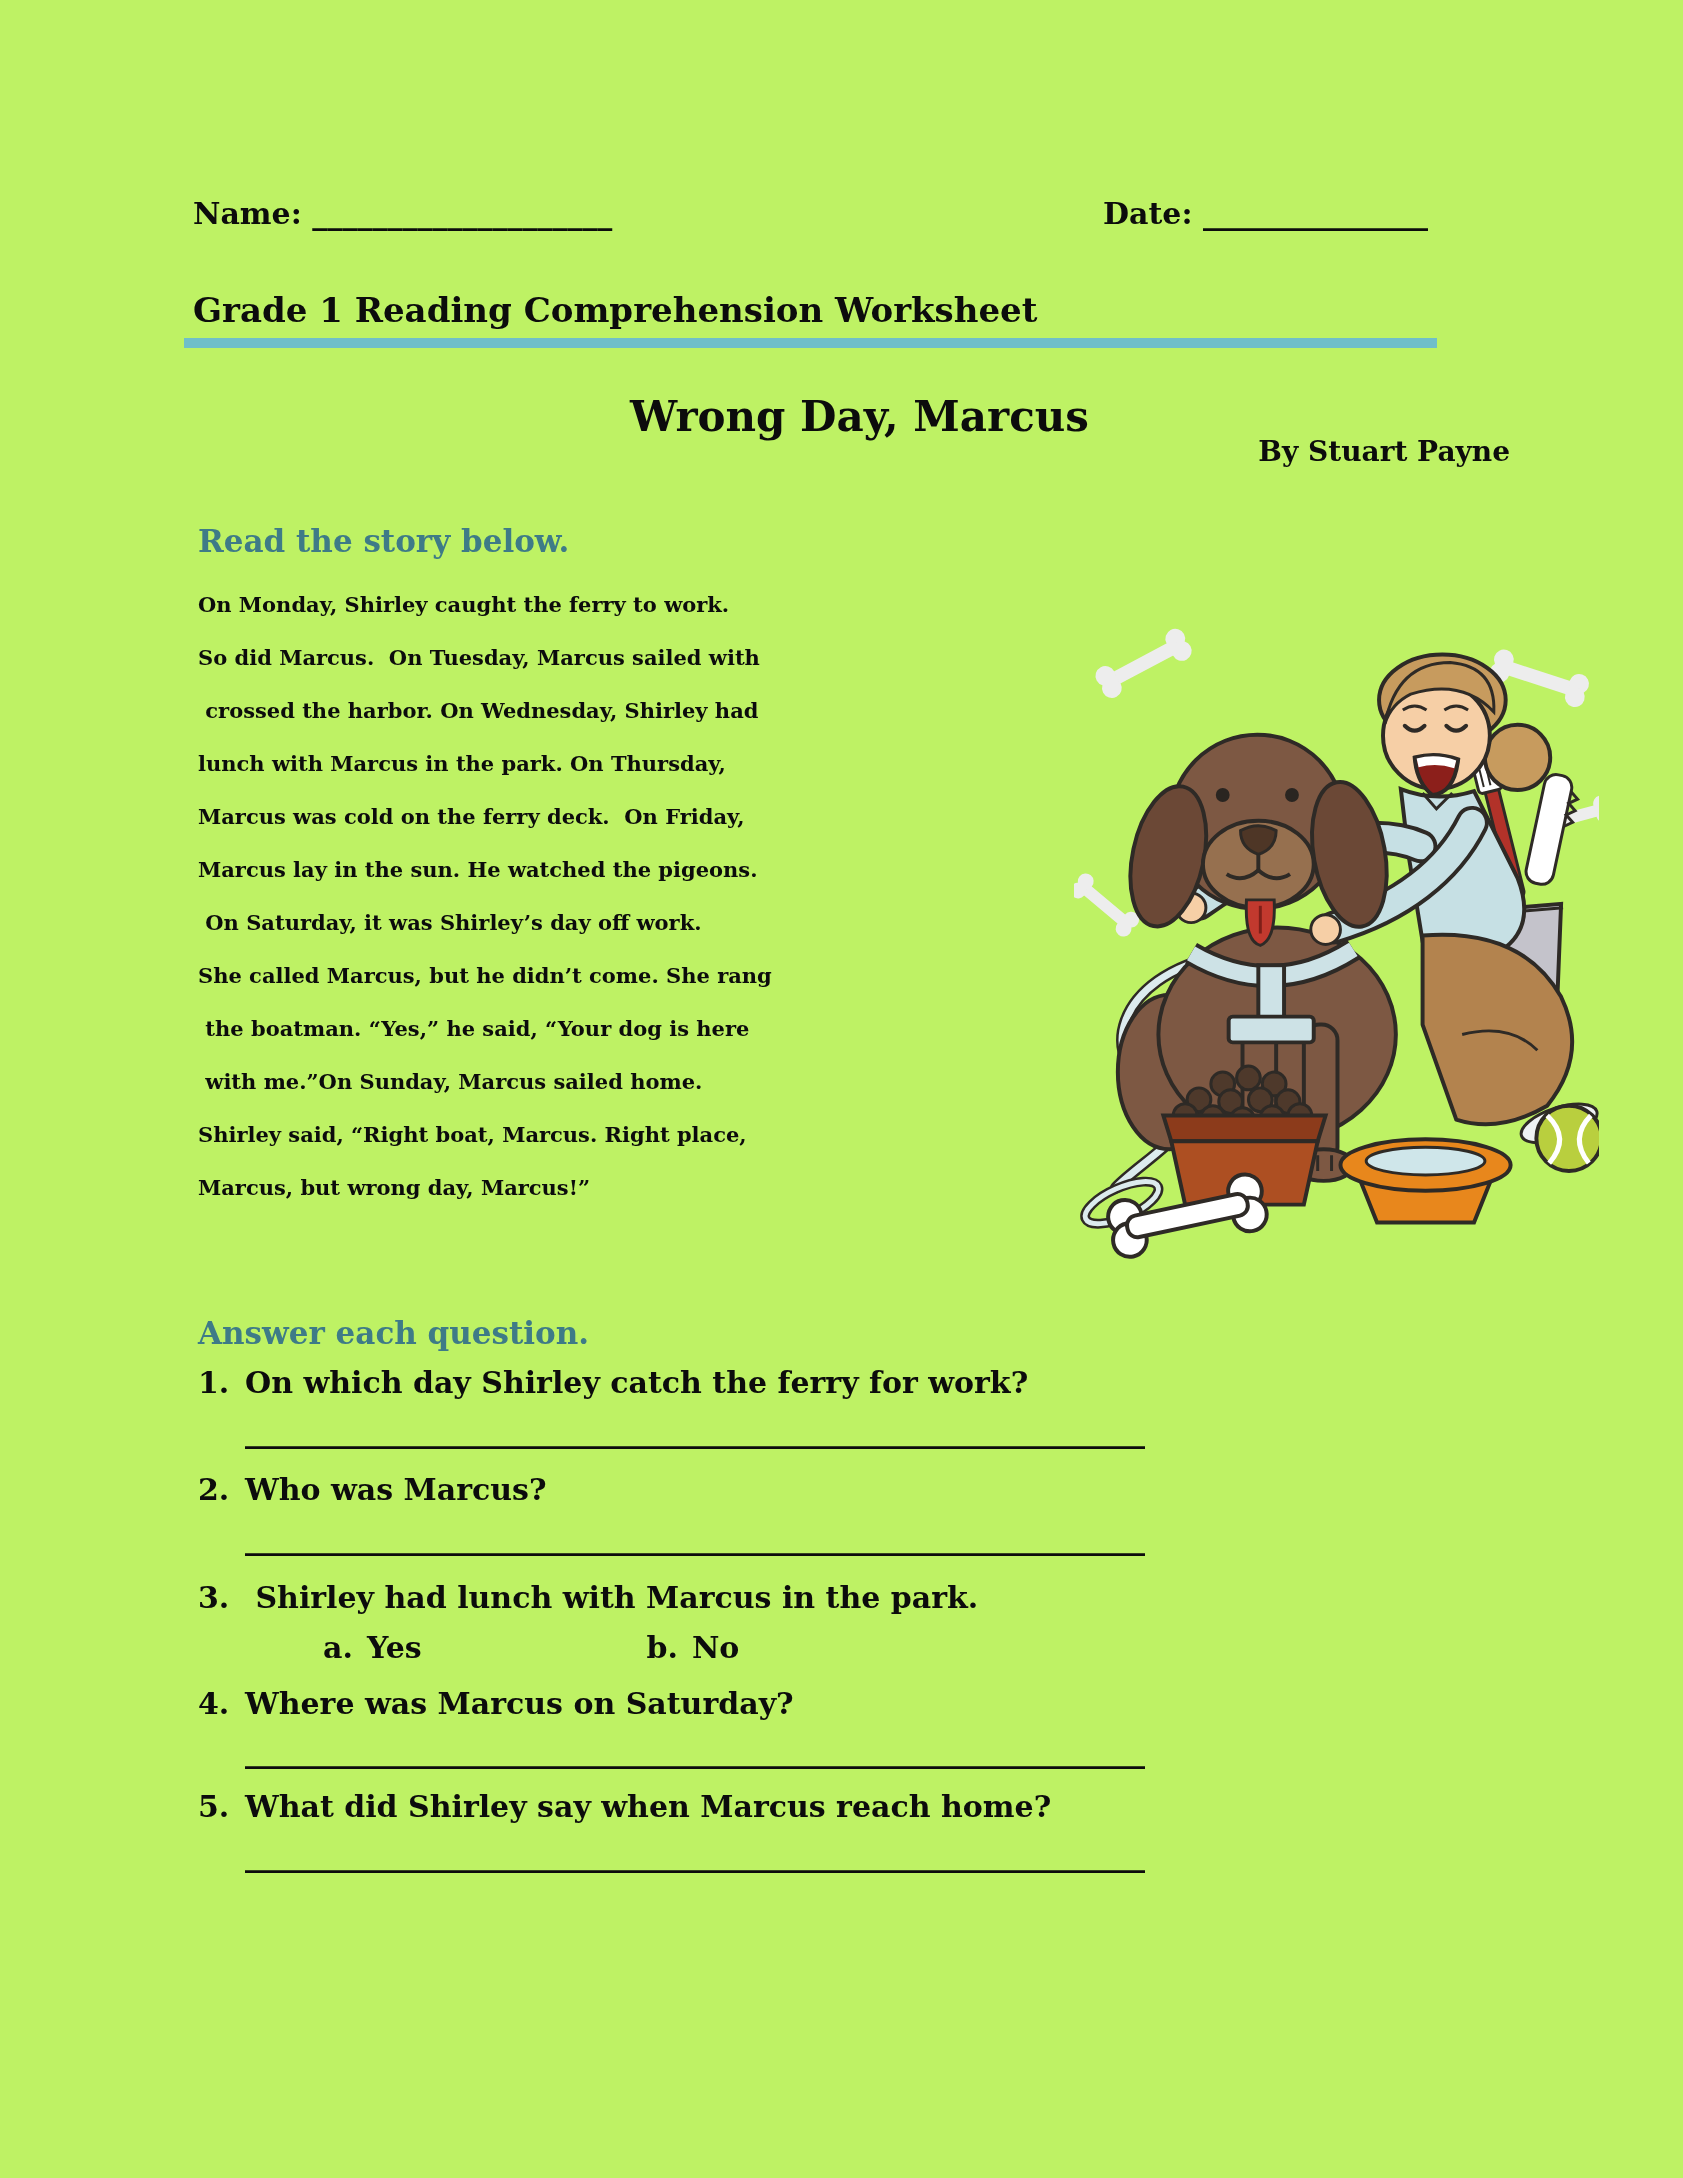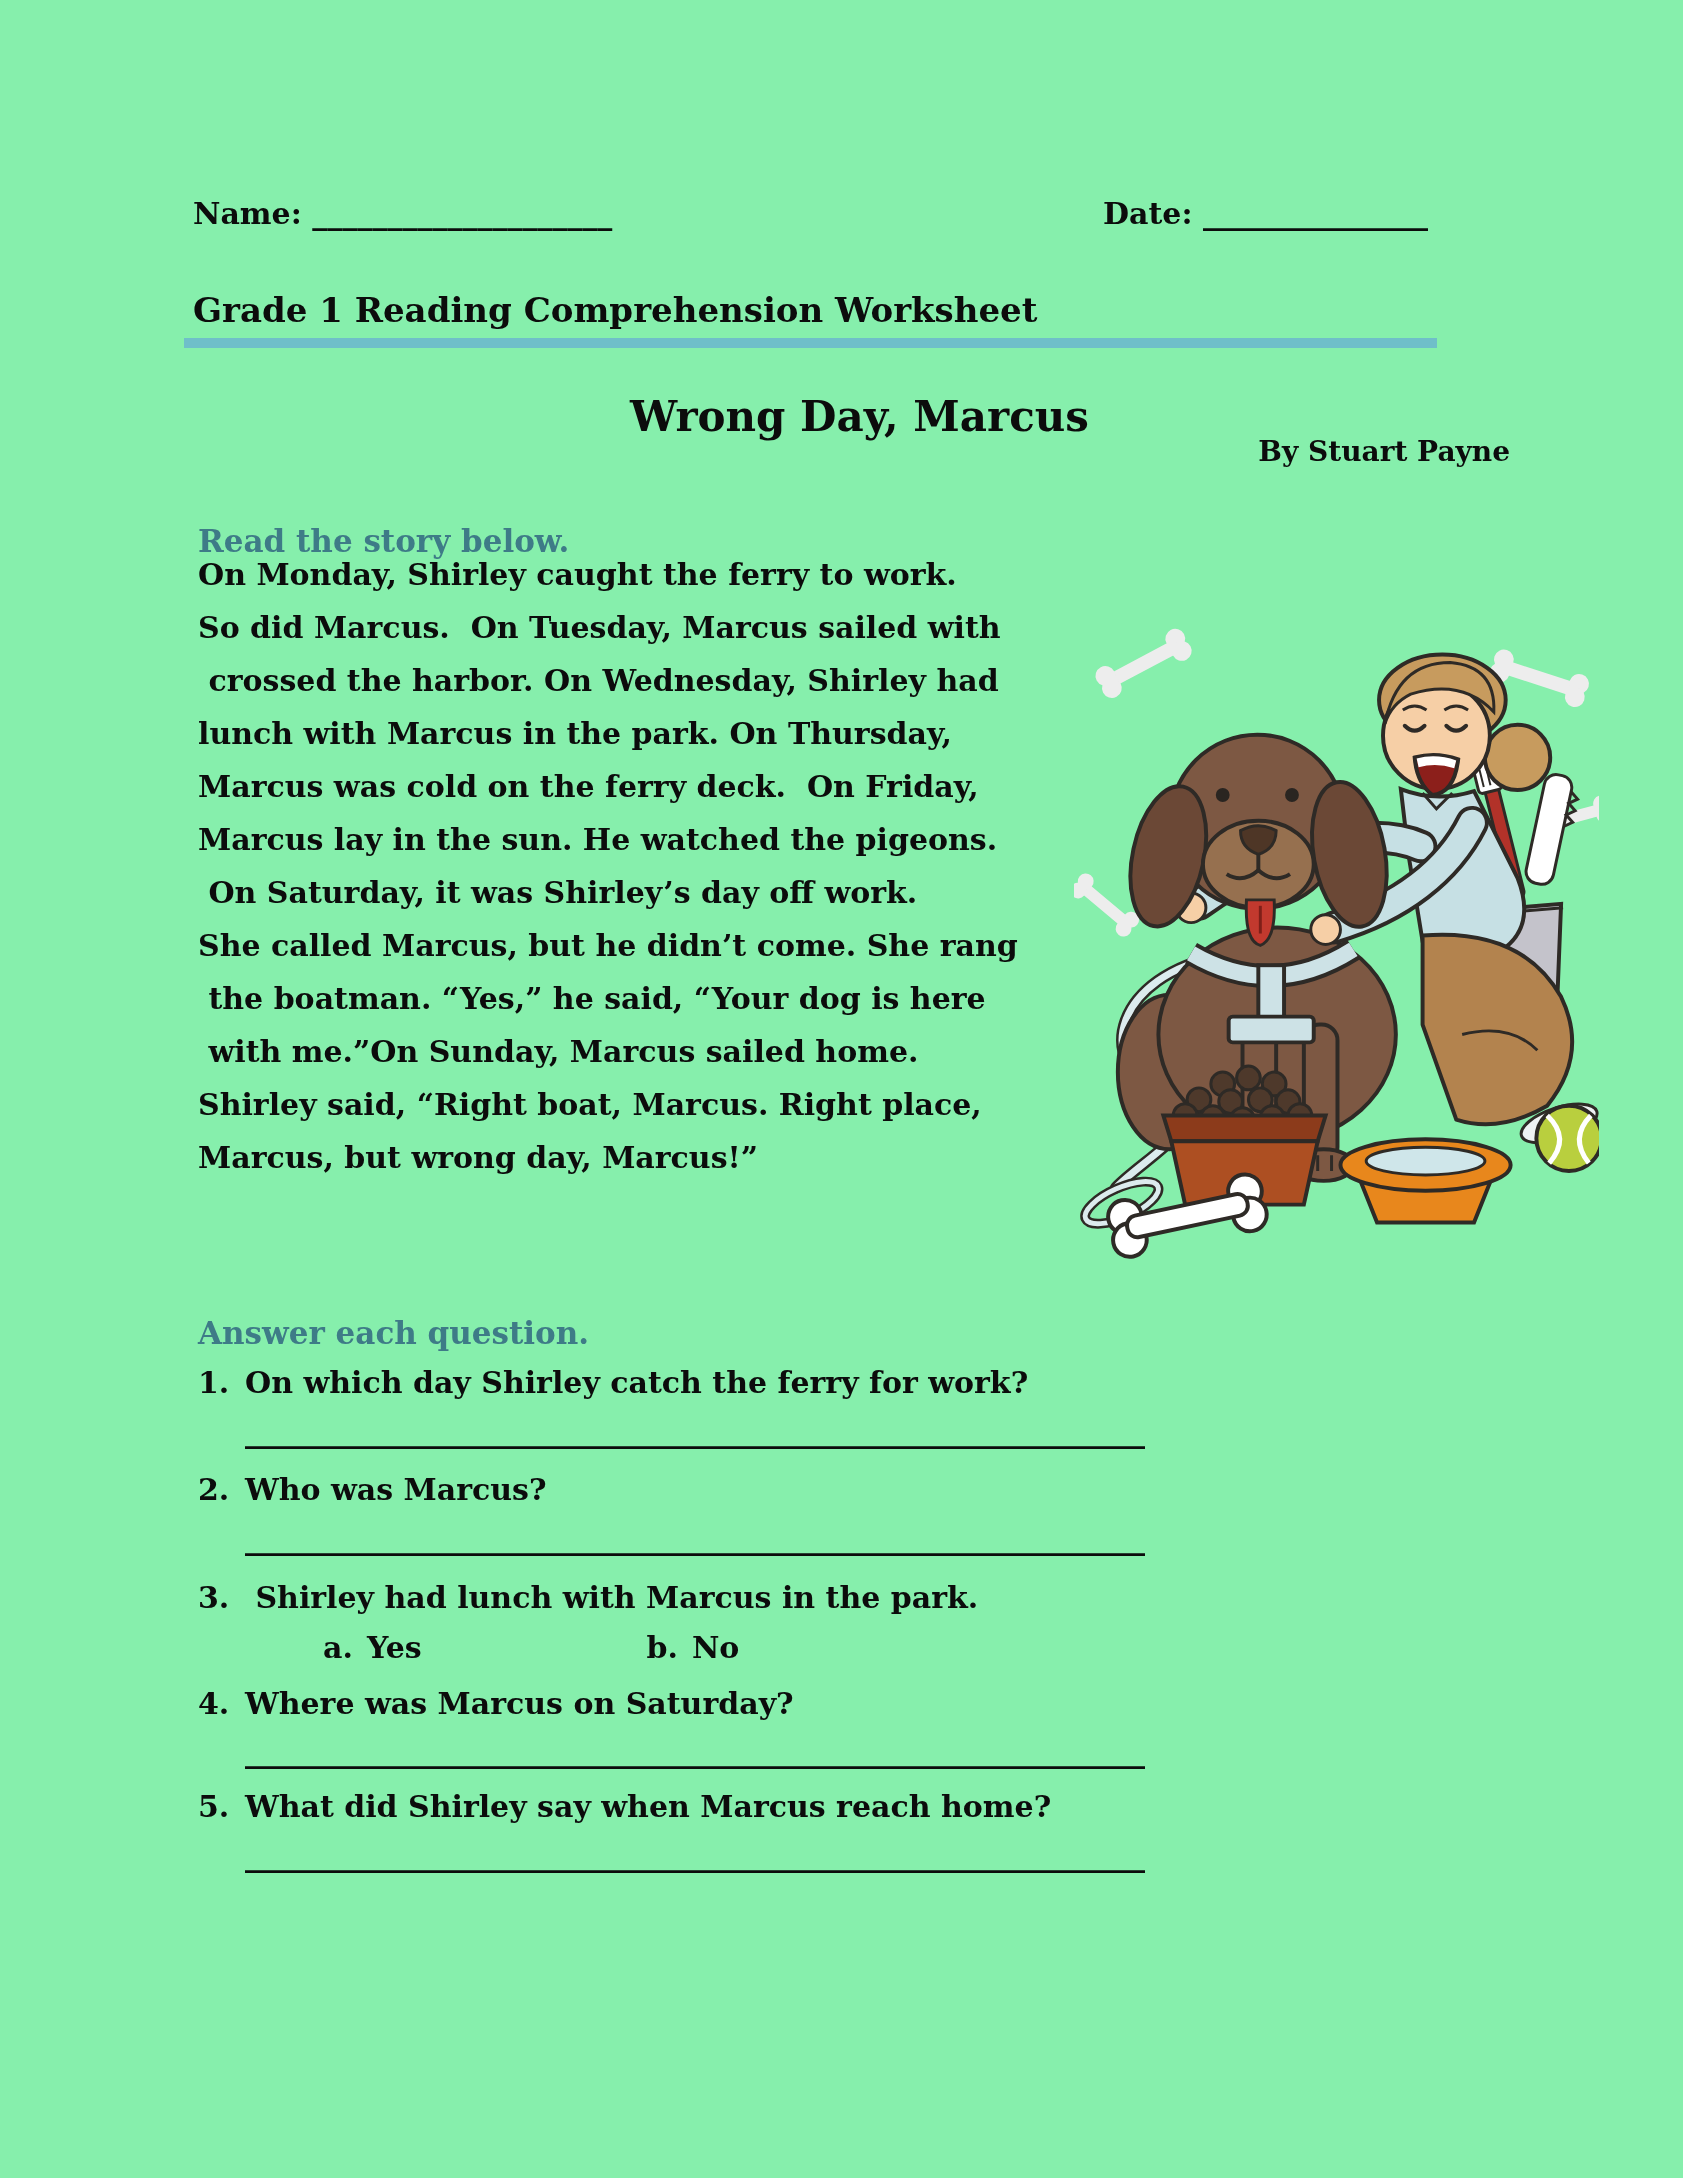--- a/index.html
+++ b/index.html
@@ -24,41 +24,41 @@
     --ball:#b9cf3e;
     --gray:#c4c3cb;
     --red:#b23229;
     --faint:#ededed;
   }
   *{margin:0;padding:0;box-sizing:border-box;}
   html,body{background:#ffffff;}
   .page{
     position:relative;
     width:1683px;height:2178px;
-    background:#86efac;
+    background:#bef264;
     font-family:"DejaVu Serif","Liberation Serif",serif;
     font-weight:700;
     color:var(--text);
     overflow:hidden;
   }
   .abs{position:absolute;}
   .pre{white-space:pre;}
   .header-row{
     left:193px;top:194px;width:1235px;
     display:flex;justify-content:space-between;
     font-size:30px;line-height:40px;
   }
   .blank-inline{letter-spacing:0;}
   .grade-heading{left:193px;top:288px;font-size:34px;line-height:44px;}
   .rule{left:184px;top:338px;width:1253px;height:10px;background:var(--teal-rule);}
   .title{left:201px;top:392px;width:1317px;text-align:center;font-size:42px;line-height:50px;}
   .byline{left:193px;top:434px;width:1317px;text-align:right;font-size:28px;line-height:36px;}
   .teal{color:var(--teal-head);}
   .story-heading{left:198px;top:521px;font-size:31px;line-height:40px;text-align:right;}
-  .story{left:198px;top:548px;font-size:30px;line-height:53px;}
+  .story{left:198px;top:578px;font-size:21px;line-height:53px;}
   .questions-heading{left:198px;top:1313px;font-size:31px;line-height:40px;}
   .q-row{left:198px;font-size:30px;line-height:40px;display:flex;}
   .q-num{display:inline-block;width:47px;flex:0 0 47px;}
   .answer-blank{
     left:245px;width:936px;font-size:30px;line-height:40px;
     white-space:nowrap;overflow:hidden;
   }
   .options-row{left:323px;top:1628px;font-size:30px;line-height:40px;}
   .option{display:inline-block;}
   .option-a{width:313px;}

